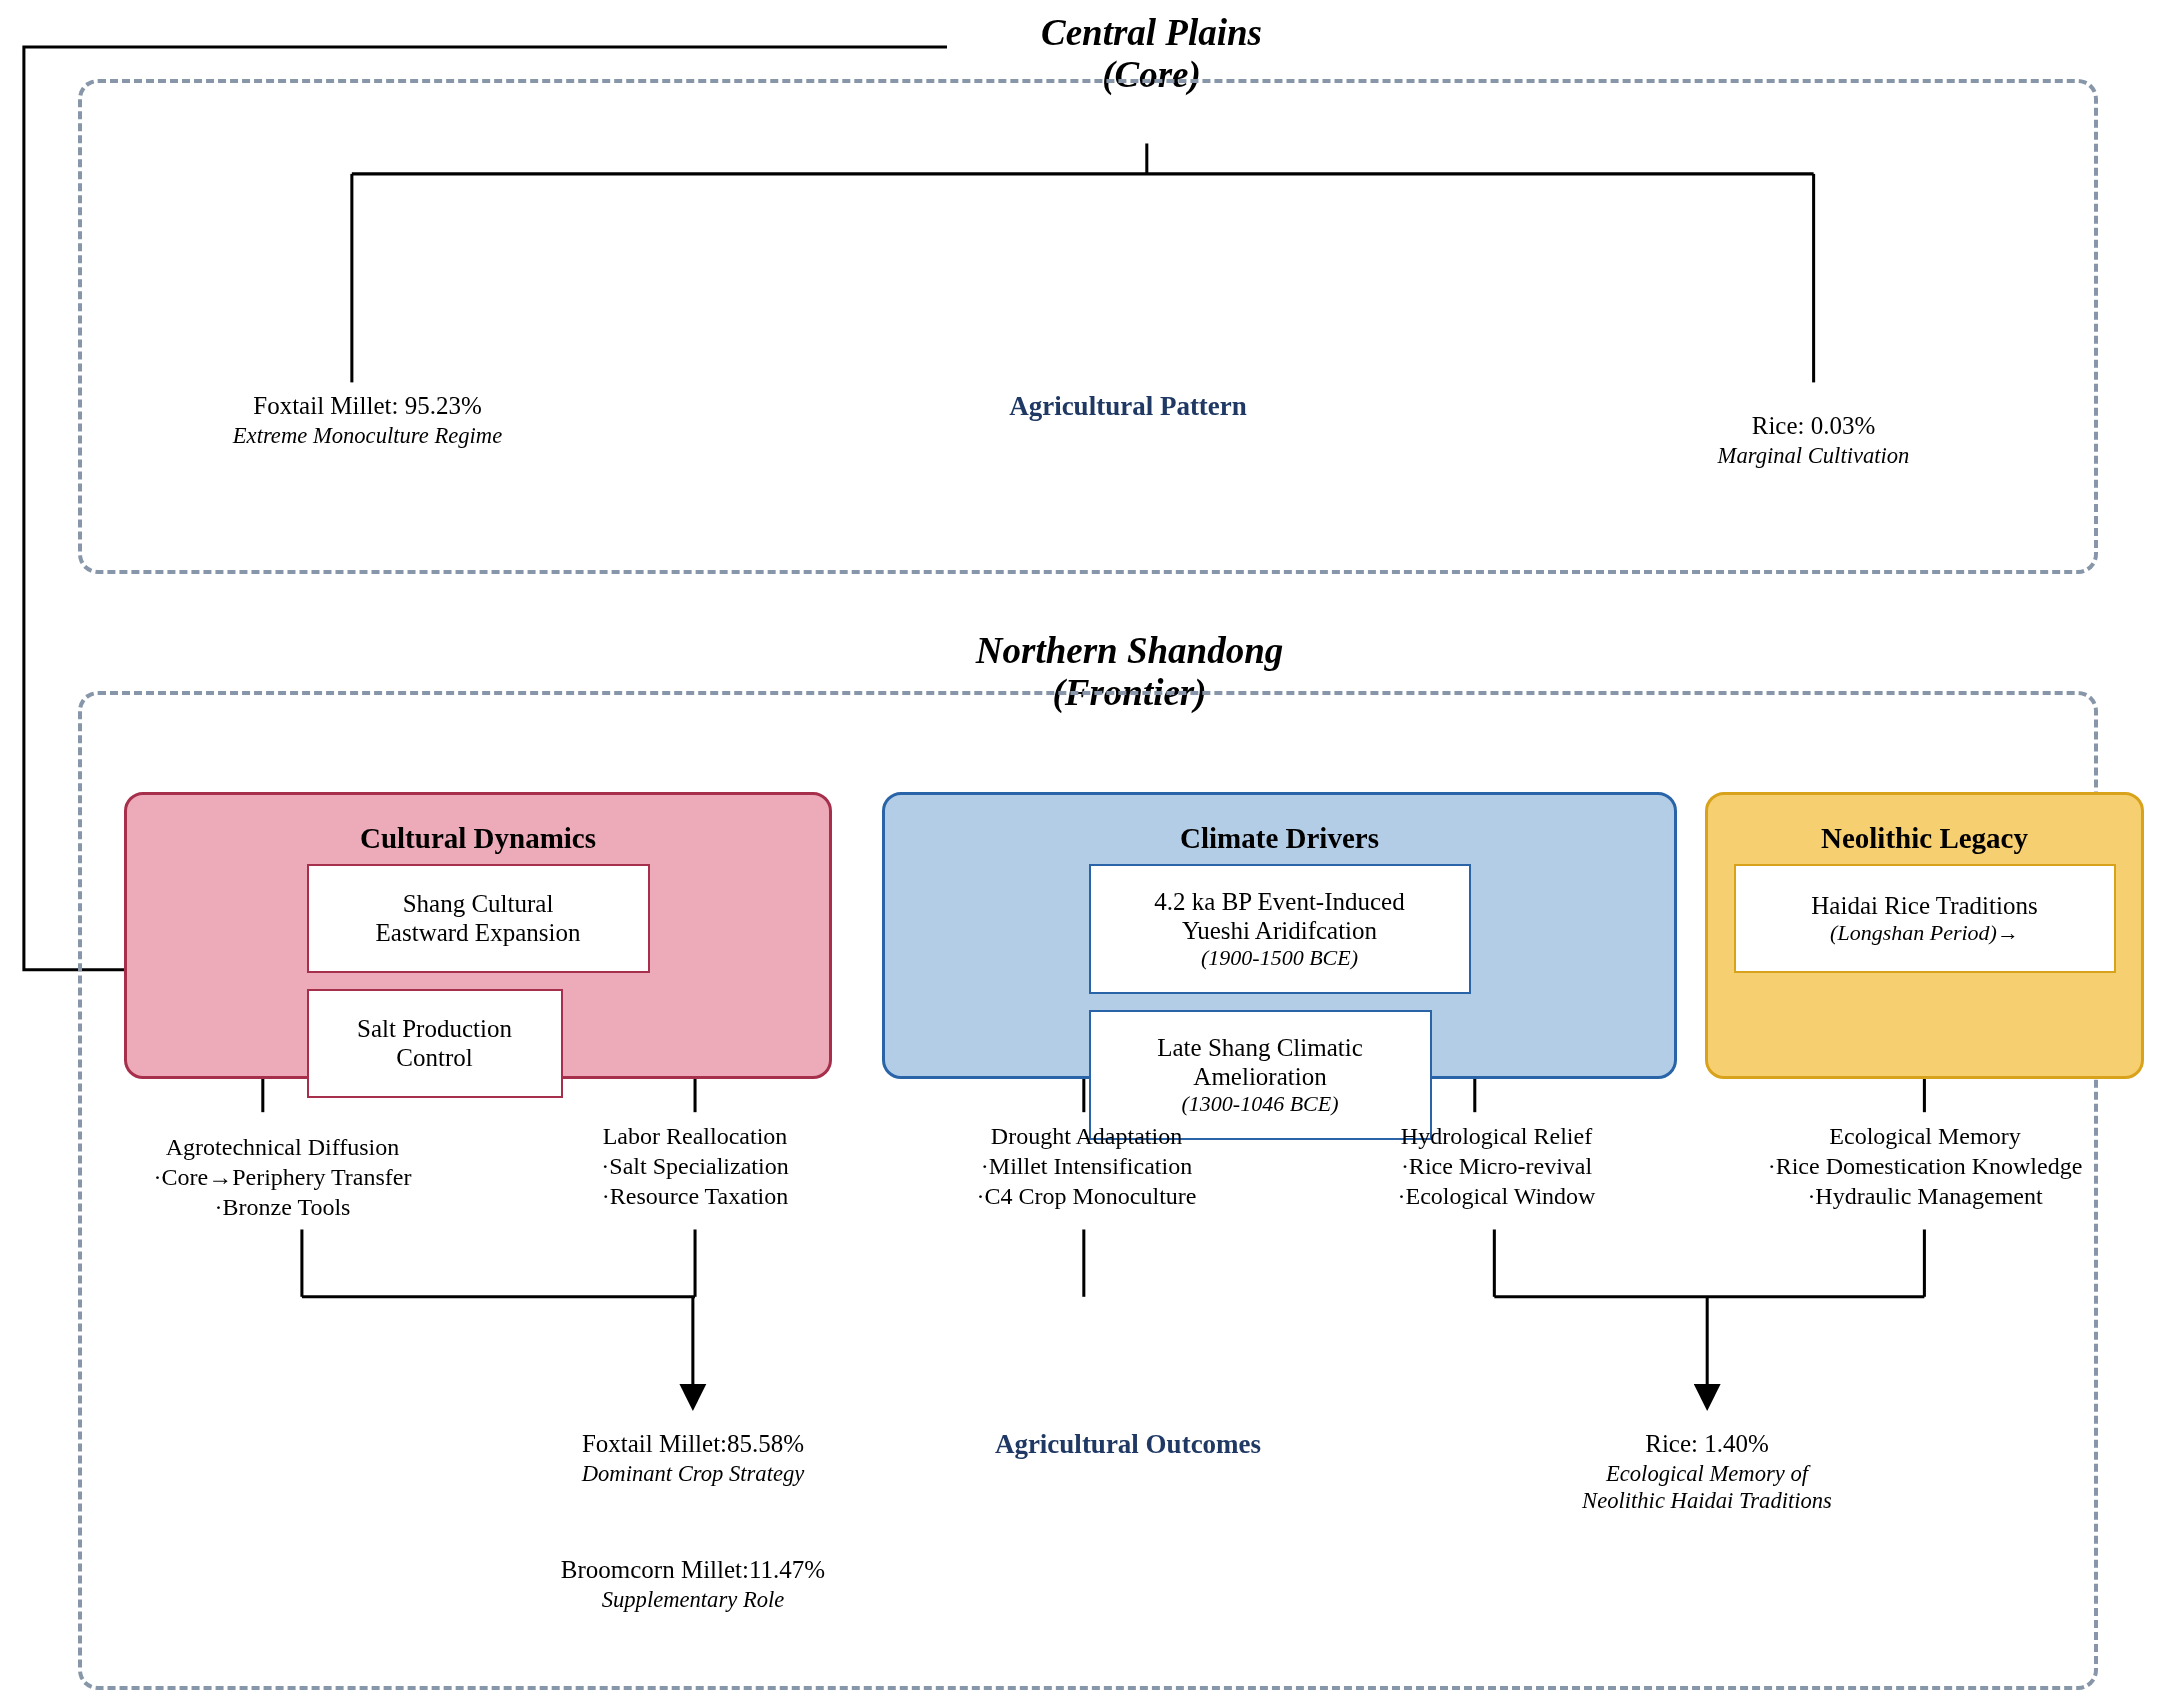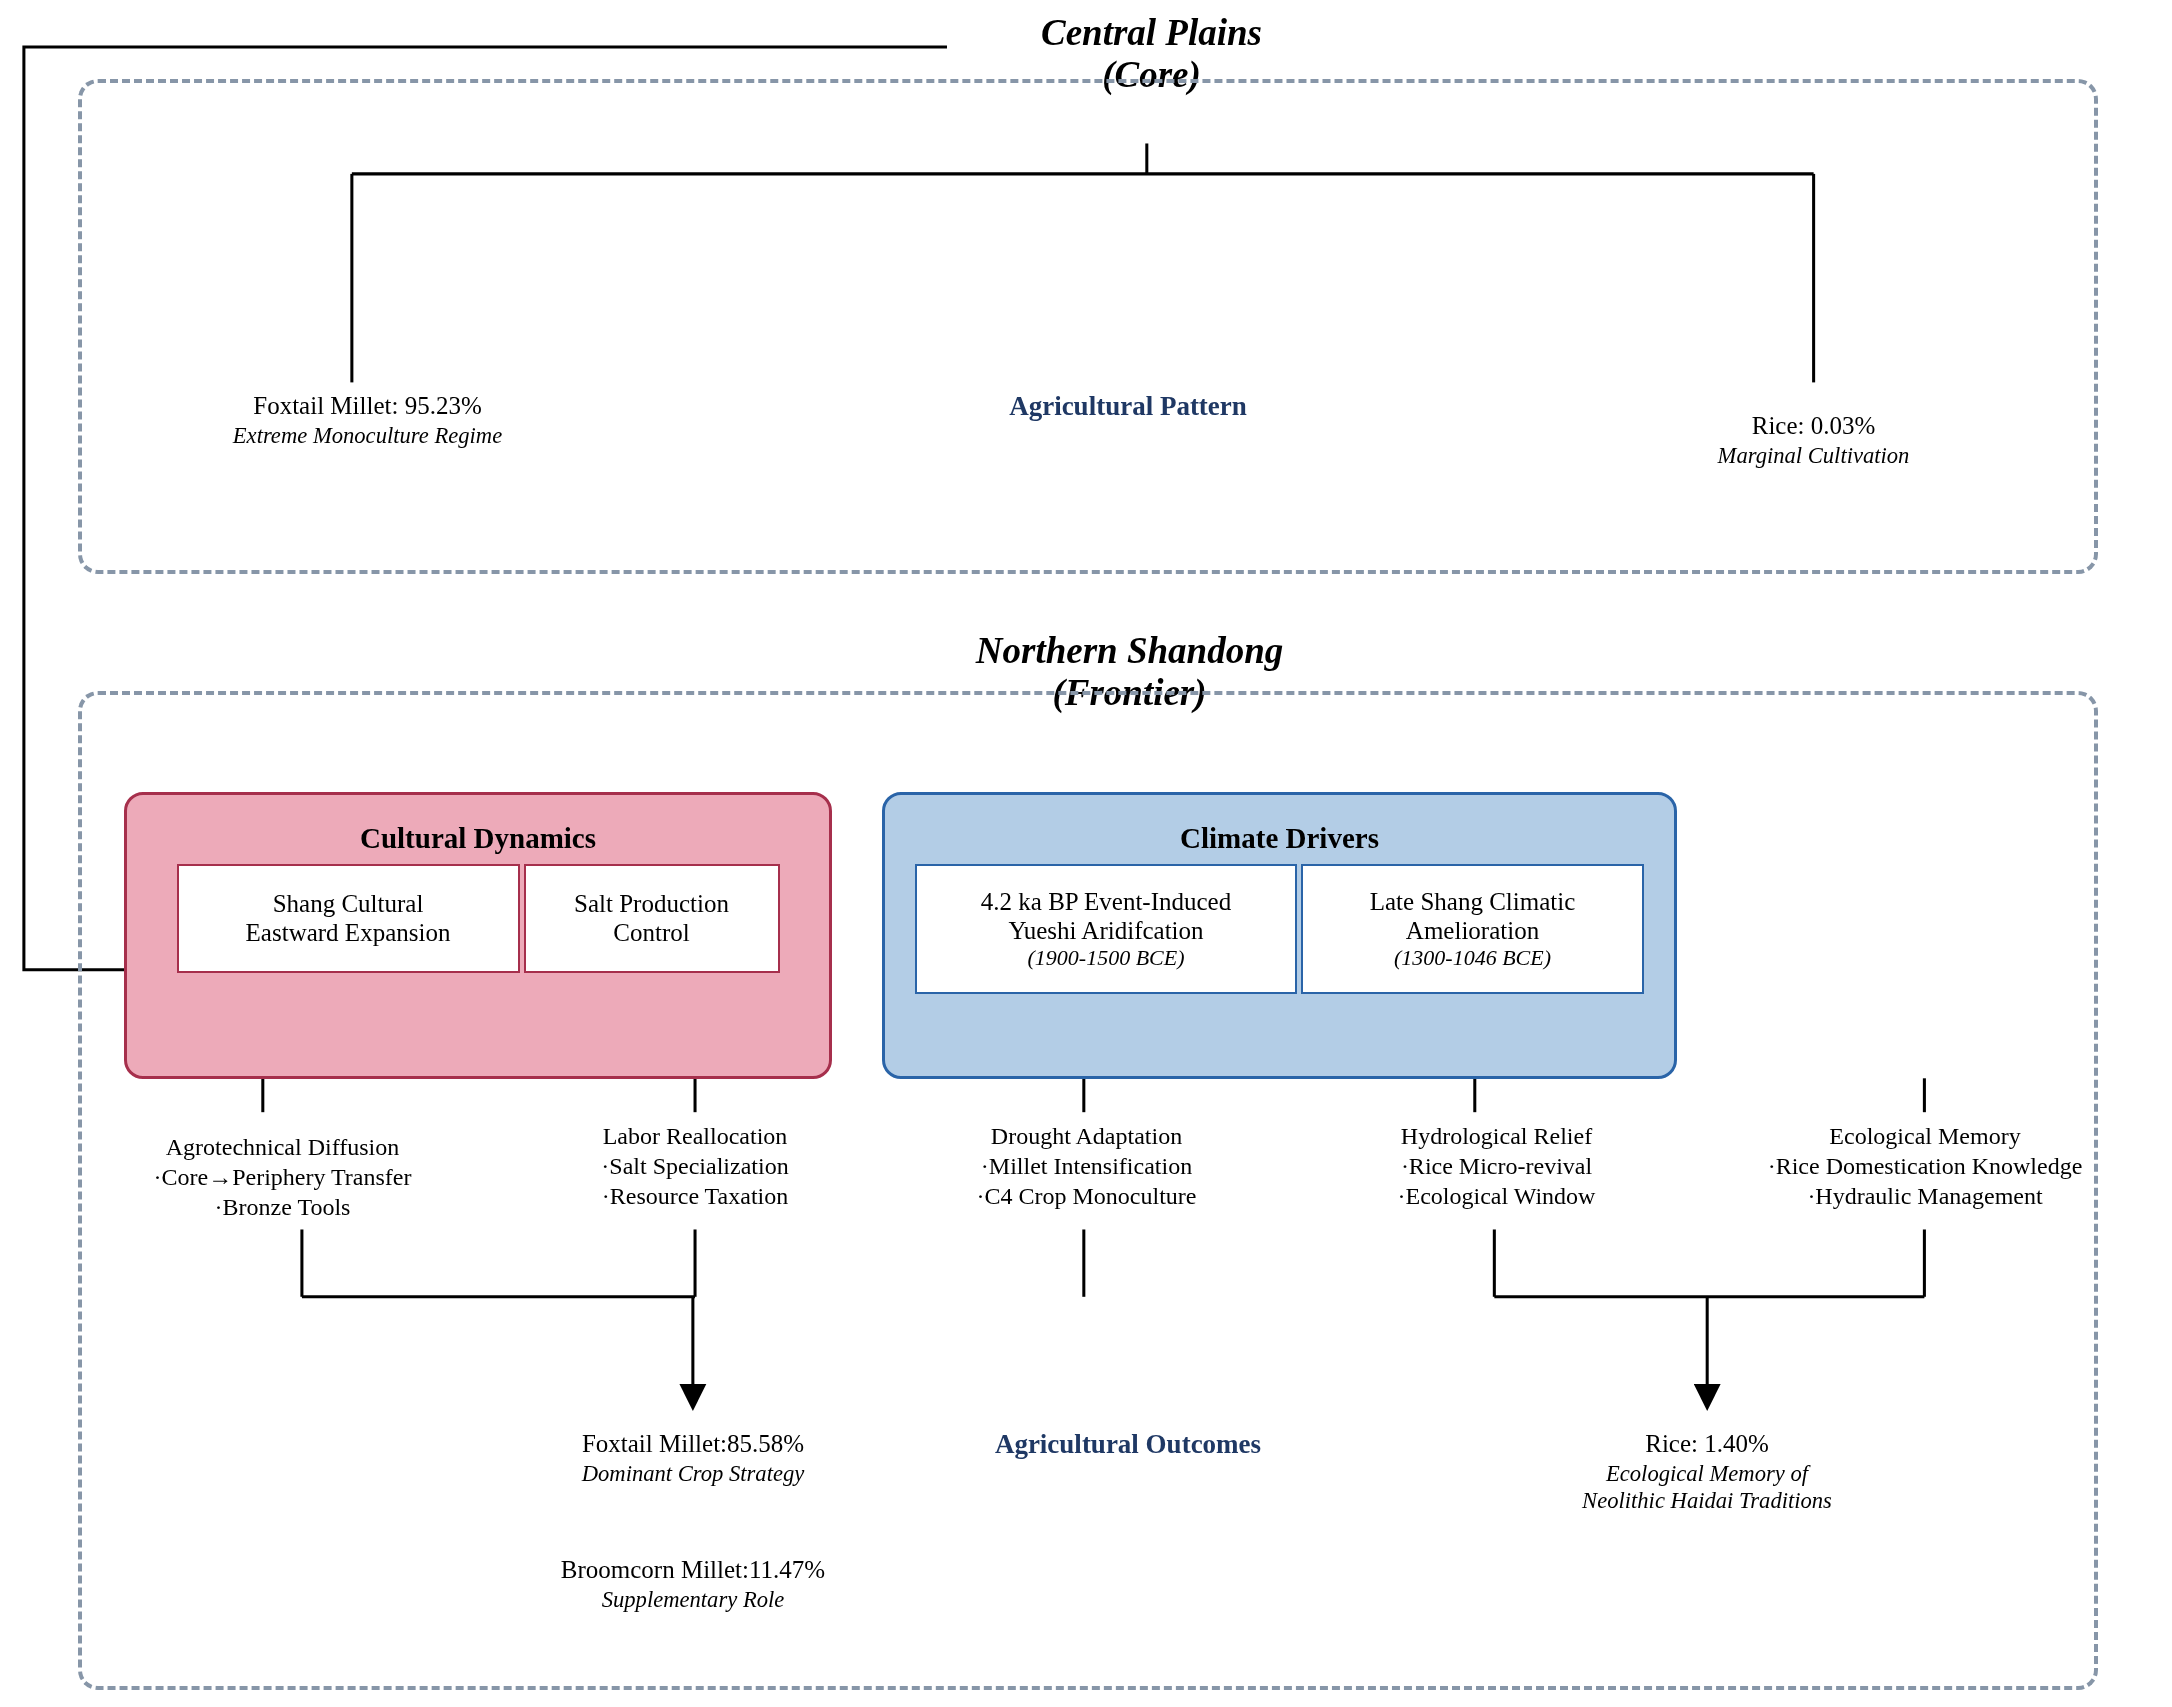--- a/index.html
+++ b/index.html
@@ -88,24 +88,24 @@
 
   .card-title {
     font-weight: bold;
     font-size: 29px;
     margin-top: 27px;
     margin-bottom: 8.7px;
     text-align: center;
   }
   .card-row {
     display: flex;
-    flex-direction: row;
+    flex-direction: column;
     justify-content: center;
     align-items: stretch;
-    gap: 4px;
+    gap: 16px;
   }
   .inner-box {
     background: #ffffff;
     box-sizing: border-box;
     display: flex;
     flex-direction: column;
     justify-content: center;
     align-items: center;
     text-align: center;
     line-height: 1.16;
@@ -211,20 +211,29 @@
         <span class="it">(1900-1500 BCE)</span>
       </div>
       <div class="inner-box blueb" style="width:343px; height:130px;">
         <span class="l1">Late Shang Climatic</span>
         <span class="l2">Amelioration</span>
         <span class="it">(1300-1046 BCE)</span>
       </div>
     </div>
   </div>
 
+  <div class="abs card yellow" style="left:1705px; top:792px; width:439px; height:287px;">
+    <div class="card-title">Neolithic Legacy</div>
+    <div class="card-row">
+      <div class="inner-box yellowb" style="width:382px; height:109px;">
+        <span class="l1">Haidai Rice Traditions</span>
+        <span class="it">(Longshan Period)→</span>
+      </div>
+    </div>
+  </div>
 
   <div class="abs bullets" style="left:100px; top:1121px; width:365px;margin-top:11px;">
     <span class="hd">Agrotechnical Diffusion</span>
     <span class="bl">·Core→Periphery Transfer</span>
     <span class="bl">·Bronze Tools</span>
   </div>
 
   <div class="abs bullets" style="left:530px; top:1121px; width:330px;">
     <span class="hd">Labor Reallocation</span>
     <span class="bl">·Salt Specialization</span>

